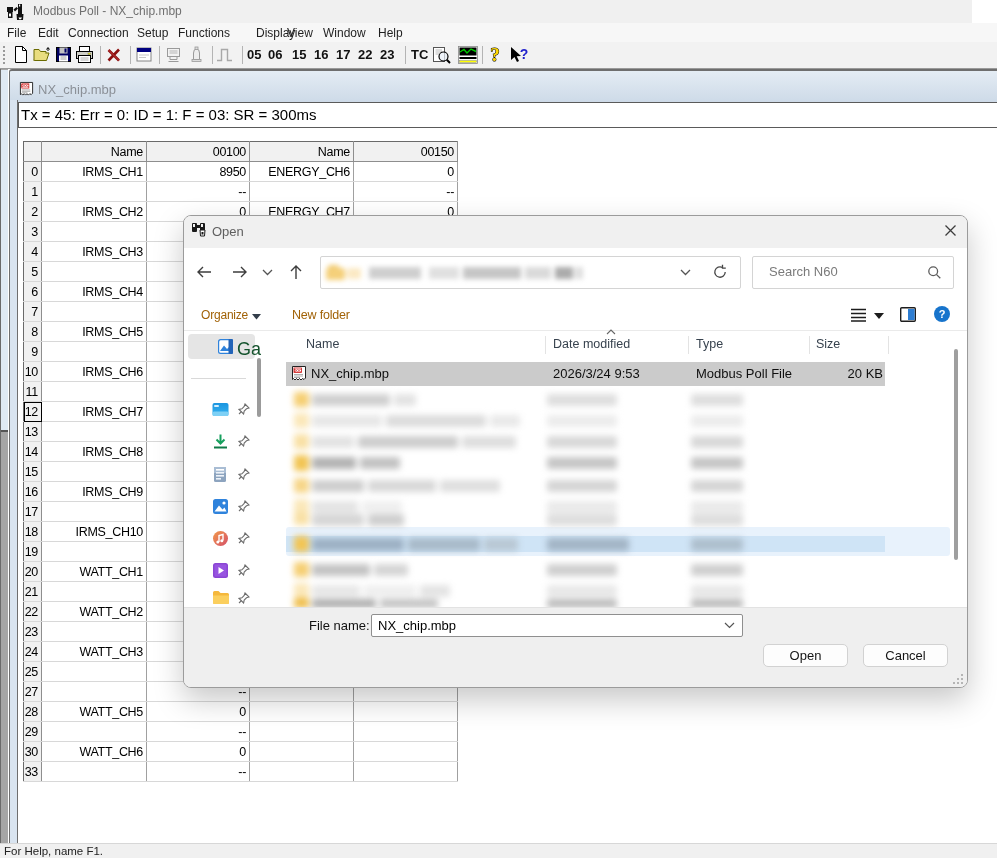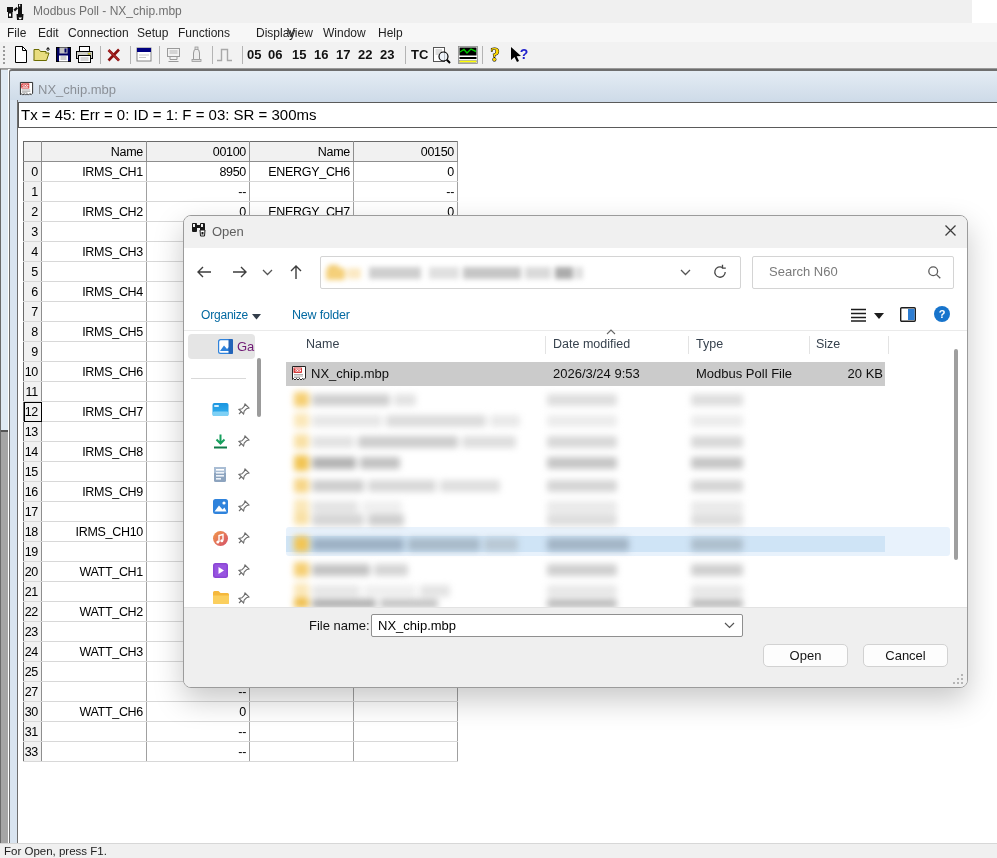--- a/index.html
+++ b/index.html
@@ -32,21 +32,21 @@
 #statusbar{left:0;top:843px;width:997px;height:15px;background:#f0f0f0;border-top:1px solid #d7d7d7;font-size:12px;color:#222;padding-top:1px}
 #statustext{left:4px;top:1px;font-size:11.5px}
 
 #dlg{left:183px;top:215px;width:783px;height:471px;background:#fff;border:1px solid #9b9b9b;border-radius:8px;box-shadow:0 12px 30px rgba(0,0,0,.22);overflow:hidden}
 
 #dtitle{left:0;top:0;width:783px;height:32px;background:#f0f0f0}
 #dopen{left:28px;top:8px;font-size:13px;color:#5f5f5f}
 #addr{left:136px;top:40px;width:419px;height:31px;border:1px solid #d4d4d4;background:#fff;border-radius:2px}
 #search{left:568px;top:40px;width:200px;height:31px;border:1px solid #d4d4d4;background:#fff;border-radius:2px}
 #searchtxt{left:16px;top:7px;font-size:13px;color:#7a7a7a}
-.orgrow{position:absolute;font-size:12px;color:#0369a1;letter-spacing:-0.2px}
+.orgrow{position:absolute;font-size:12px;color:#a16207;letter-spacing:-0.2px}
 #dsep1{left:0;top:114px;width:783px;height:1px;background:#eaeaea}
 #galitem{left:4px;top:118px;width:67px;height:25px;background:#e5e5e5;border-radius:4px}
 #sbsep{left:7px;top:162px;width:55px;height:1px;background:#d9d9d9}
 .pin{position:absolute}
 #lhead .clab{position:absolute;top:0;font-size:12.5px;color:#37424e;white-space:nowrap}
 .csep{position:absolute;top:4px;width:1px;height:18px;background:#e3e3e3}
 #selrow{left:102px;top:146px;width:599px;height:24px;background:#cbcbcb}
 #selrow div{position:absolute;top:4px;font-size:13px;color:#0f0f0f}
 #bluerow{left:102px;top:311px;width:664px;height:29px;background:#e8f2fc;border-radius:3px}
 #bluerow2{left:102px;top:320px;width:599px;height:16px;background:#cfe4f6}
@@ -391,46 +391,53 @@
           <td></td>
         </tr>
 <tr>
           <td class="rn">27</td>
           <td></td>
           <td>--</td>
           <td></td>
           <td></td>
         </tr>
 <tr>
+          <td class="rn">28</td>
+          <td>WATT_CH5</td>
+          <td>0</td>
+          <td></td>
+          <td></td>
+        </tr>
+<tr>
+          <td class="rn">29</td>
+          <td></td>
+          <td>--</td>
+          <td></td>
+          <td></td>
+        </tr>
+<tr>
           <td class="rn">30</td>
           <td>WATT_CH6</td>
           <td>0</td>
           <td></td>
           <td></td>
         </tr>
 <tr>
-          <td class="rn">31</td>
-          <td></td>
-          <td>--</td>
-          <td></td>
-          <td></td>
-        </tr>
-<tr>
           <td class="rn">33</td>
           <td></td>
           <td>--</td>
           <td></td>
           <td></td>
         </tr>
 </tbody>
     </table>
 </div>
 
 <div class="abs" id="statusbar">
-    <div class="abs" id="statustext">For Open, press F1.</div>
+    <div class="abs" id="statustext">For Help, name F1.</div>
   </div>
 
 <div class="abs" id="dlg">
 <div class="abs" id="dtitle"></div>
 <svg class="abs" style="left:7px;top:5px" width="16" height="16" viewBox="0 0 16 16">
  <rect x="1" y="2" width="5" height="9" rx="1" fill="#1a1a1a"></rect>
  <rect x="9" y="2" width="5" height="9" rx="1" fill="#1a1a1a"></rect>
  <rect x="5" y="4" width="5" height="3" fill="#1a1a1a"></rect>
  <rect x="2" y="3" width="2" height="3" fill="#f5f5f5"></rect>
  <rect x="10" y="3" width="2" height="3" fill="#f5f5f5"></rect>
@@ -506,21 +513,21 @@
 <div class="abs" id="dsep1"></div>
 
 
 <div class="abs" id="galitem"></div>
 <svg class="abs" style="left:33px;top:122px" width="17" height="17" viewBox="0 0 17 17">
  <rect x="1" y="1" width="15" height="15" rx="2.5" fill="#2f83dc"></rect>
  <rect x="2.2" y="2.2" width="12.6" height="12.6" rx="1.5" fill="#fff"></rect>
  <path d="M3 13 L7 7.5 L10 11 L12 9 L14 13 Z" fill="#2f83dc"></path>
  <rect x="11.5" y="1" width="4.5" height="15" rx="1" fill="#2364b8"></rect>
 </svg>
-<div class="abs" style="left:53px;top:123px;font-size:13px;color:#701a75">Ga</div>
+<div class="abs" style="left:53px;top:123px;font-size:18px;color:#14532d">Ga</div>
 <div class="abs" id="sbsep"></div>
 <div class="abs" style="left:73px;top:142px;width:4px;height:59px;background:#9b9b9b;border-radius:2px"></div>
 
 <svg width="0" height="0">
       <defs>
         <linearGradient id="gdesk" x1="0" y1="0" x2="0" y2="1">
           <stop offset="0" stop-color="#1b95e0"></stop>
           <stop offset="1" stop-color="#36b3f0"></stop>
         </linearGradient>
         <linearGradient id="gmus" x1="0" y1="0" x2="1" y2="1">

